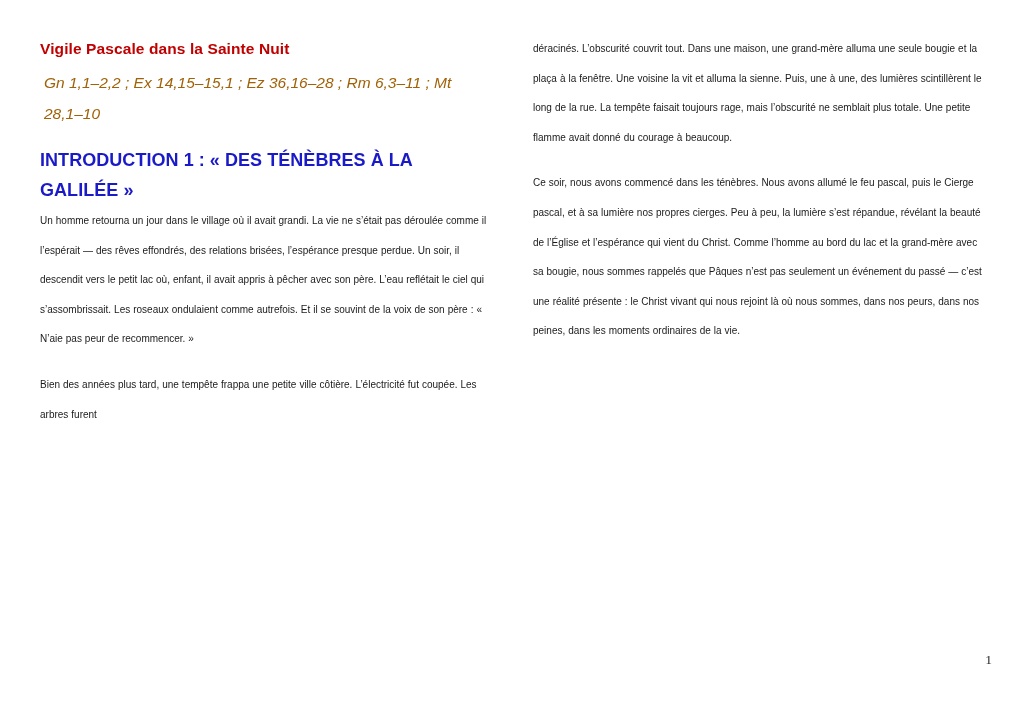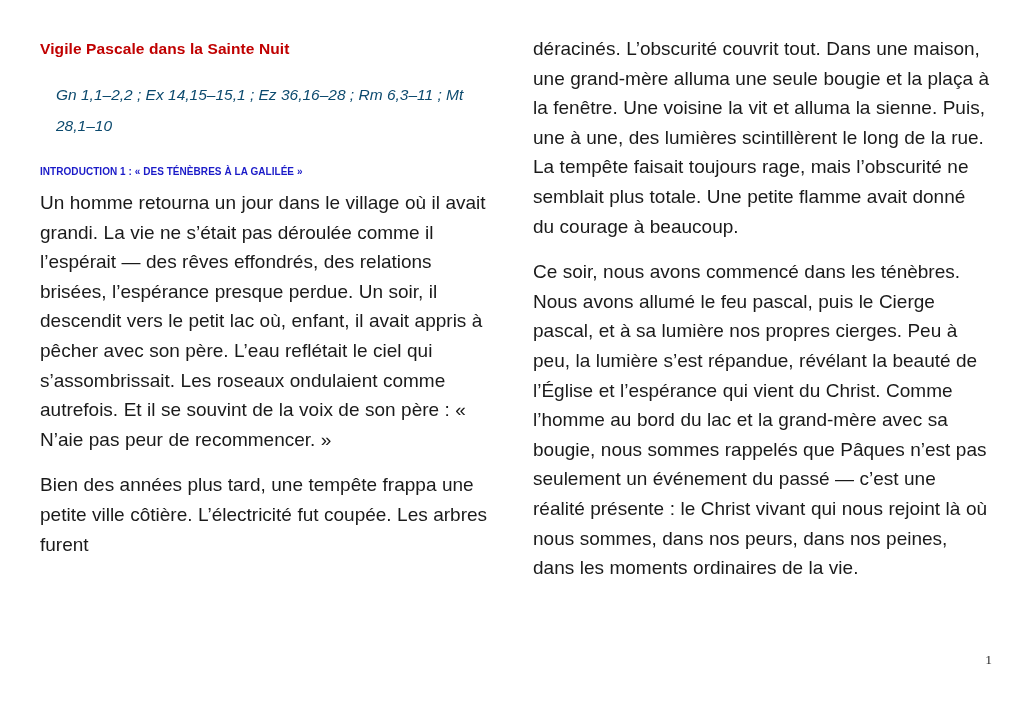--- a/index.html
+++ b/index.html
@@ -51,37 +51,37 @@
     font-weight: bold;
     color: #C00000;
     line-height: 30px;
     margin: 0;
     letter-spacing: 0.1px;
   }
 
   .doc-readings {
     font-size: 15.5px;
     font-style: italic;
-    color: #0c4a6e;
+    color: #a16207;
     line-height: 30.5px;
-    margin: 16px;
+    margin: 4px;
   }
 
   .section-heading {
-    font-size: 10px;
+    font-size: 18px;
     font-weight: bold;
     color: #1A1AC8;
     line-height: 30px;
     margin: 16px 0 0 0;
     letter-spacing: 0.05px;
   }
 
   
   .body-par {
-    font-size: 19px;
+    font-size: 10px;
     line-height: 29.6px;
     color: #1a1a1a;
     margin: 0 0 16px 0;
     text-align: left;
     hyphens: none;
     word-spacing: 0.2px;
   }
 
   .body-par:first-child {
     margin-top: 0;

